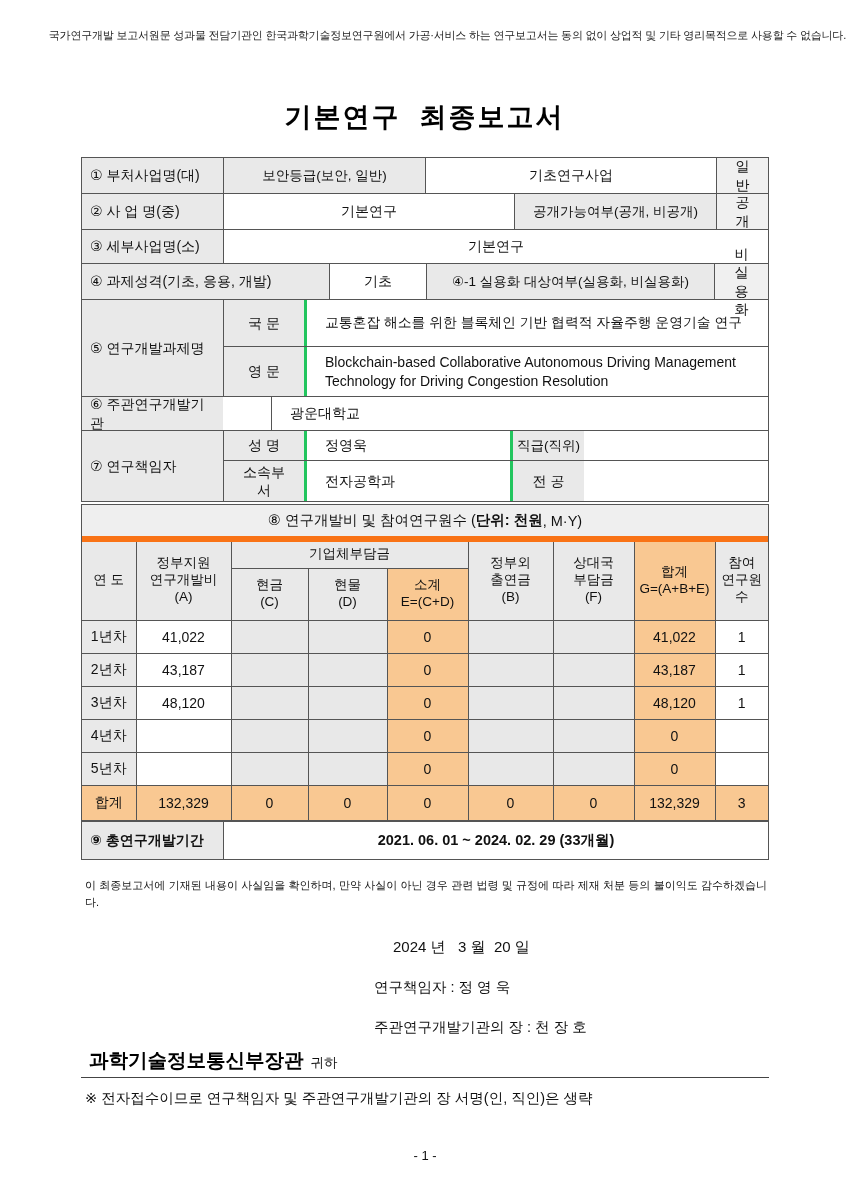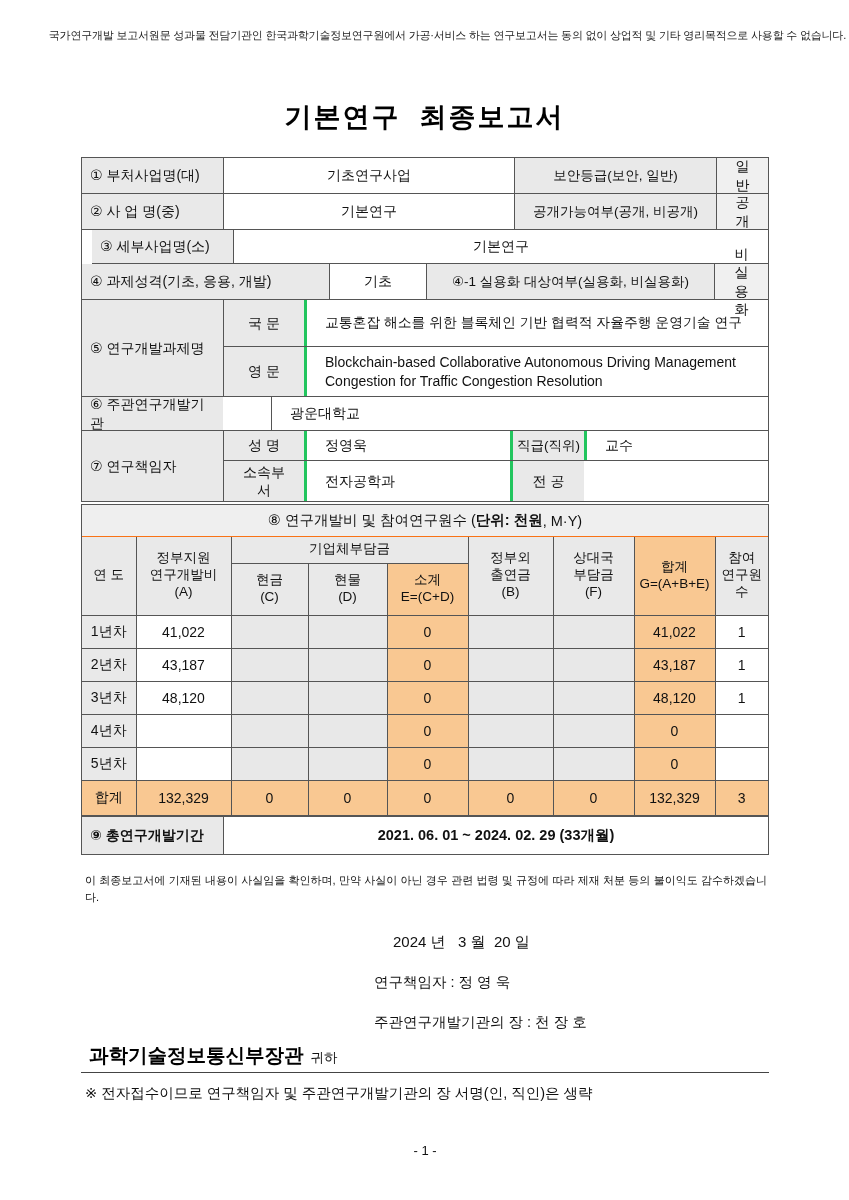--- a/index.html
+++ b/index.html
@@ -21,21 +21,21 @@
   .small{font-size:13.5px;padding-left:2px;padding-right:2px;}
   .irow>.cell+.cell, .irow>.cell+.vstack{border-left:1px solid #555;}
   .vstack{display:flex;flex-direction:column;flex:1;}
   .subrow{display:flex;}
   .subrow+.subrow{border-top:1px solid #555;}
   .subrow .cell+.cell{border-left:3px solid #22c55e;}
 
   
   .budget-wrap{border:1px solid #555;border-bottom-width:2px;margin-top:2px;}
   .band{height:31px;display:flex;align-items:center;justify-content:center;background:#efefef;
-        border-bottom:1px solid #f97316;font-size:14.5px;white-space:pre;}
+        border-bottom:6px solid #f97316;font-size:14.5px;white-space:pre;}
   .band b{font-weight:bold;}
   table.budget{width:100%;border-collapse:collapse;table-layout:fixed;border-style:hidden;}
   table.budget th,table.budget td{border:1px solid #555;box-sizing:border-box;}
   table.budget th{background:#e9e9e9;font-weight:normal;font-size:13.5px;line-height:1.25;
         white-space:pre-line;padding:2px 1px;text-align:center;}
   table.budget td{font-size:14px;padding:2px 6px;}
   .org{background:#f9c892 !important;}
   .gry{background:#e8e8e8;}
   .yr{background:#e9e9e9;text-align:center;}
   .num{text-align:center;}
@@ -65,71 +65,70 @@
   <div class="disclaimer">국가연구개발 보고서원문 성과물 전담기관인 한국과학기술정보연구원에서 가공·서비스 하는 연구보고서는 동의 없이 상업적 및 기타 영리목적으로 사용할 수 없습니다.</div>
 
   <div class="doc-title">기본연구  최종보고서</div>
 
   <div class="content">
 
     <div class="itbl">
 
       <div class="irow" style="height:35px;">
         <div class="cell lbl padL" style="width:141px;flex:none;">① 부처사업명(대)</div>
+        <div class="cell lbl ctr small" style="width:202px;flex:none;">보안등급(보안, 일반)</div>
         <div class="cell ctr" style="width:291px;flex:none;">기초연구사업</div>
-        <div class="cell lbl ctr small" style="width:202px;flex:none;">보안등급(보안, 일반)</div>
         <div class="cell lbl2 ctr" style="flex:1;">일반</div>
       </div>
 
       <div class="irow" style="height:35px;">
         <div class="cell lbl padL" style="width:141px;flex:none;">② 사 업 명(중)</div>
         <div class="cell ctr" style="width:291px;flex:none;">기본연구</div>
         <div class="cell lbl ctr small" style="width:202px;flex:none;">공개가능여부(공개, 비공개)</div>
         <div class="cell lbl2 ctr" style="flex:1;">공개</div>
       </div>
 
-      <div class="irow" style="height:33px;margin-left:10px;">
+      <div class="irow" style="height:33px;">
         <div class="cell lbl padL" style="width:141px;flex:none;">③ 세부사업명(소)</div>
         <div class="cell ctr" style="flex:1;">기본연구</div>
       </div>
 
       <div class="irow" style="height:35px;">
         <div class="cell lbl padL" style="width:247px;flex:none;">④ 과제성격(기초, 응용, 개발)</div>
         <div class="cell ctr" style="width:97px;flex:none;">기초</div>
         <div class="cell lbl ctr small" style="width:288px;flex:none;">④-1 실용화 대상여부(실용화, 비실용화)</div>
         <div class="cell lbl2 ctr" style="flex:1;">비실용화</div>
       </div>
 
       <div class="irow" style="height:96px;">
         <div class="cell lbl padL" style="width:141px;flex:none;">⑤ 연구개발과제명</div>
         <div class="vstack">
           <div class="subrow" style="height:46px;">
             <div class="cell lbl ctr" style="width:80px;flex:none;">국 문</div>
             <div class="cell" style="flex:1;font-size:13.8px;">교통혼잡 해소를 위한 블록체인 기반 협력적 자율주행 운영기술 연구</div>
           </div>
           <div class="subrow" style="flex:1;">
             <div class="cell lbl ctr" style="width:80px;flex:none;">영 문</div>
-            <div class="cell" style="flex:1;font-size:14px;line-height:1.35;">Blockchain-based Collaborative Autonomous Driving Management Congestion for Traffic Congestion Resolution</div>
+            <div class="cell" style="flex:1;font-size:14px;line-height:1.35;">Blockchain-based Collaborative Autonomous Driving Management Technology for Driving Congestion Resolution</div>
           </div>
         </div>
       </div>
 
       <div class="irow" style="height:33px;gap:48px;">
         <div class="cell lbl padL" style="width:141px;flex:none;">⑥ 주관연구개발기관</div>
         <div class="cell" style="flex:1;">광운대학교</div>
       </div>
 
       <div class="irow" style="height:70px;">
         <div class="cell lbl padL" style="width:141px;flex:none;">⑦ 연구책임자</div>
         <div class="vstack">
           <div class="subrow" style="height:34px;">
             <div class="cell lbl ctr" style="width:80px;flex:none;">성 명</div>
             <div class="cell" style="width:206px;flex:none;">정영욱</div>
             <div class="cell lbl ctr small" style="width:74px;flex:none;">직급(직위)</div>
-            <div class="cell" style="flex:1;">교수</div>
           </div>
           <div class="subrow" style="flex:1;">
             <div class="cell lbl ctr" style="width:80px;flex:none;">소속부서</div>
             <div class="cell" style="width:206px;flex:none;">전자공학과</div>
             <div class="cell lbl ctr" style="width:74px;flex:none;">전 공</div>
           </div>
         </div>
       </div>
     </div>
 

